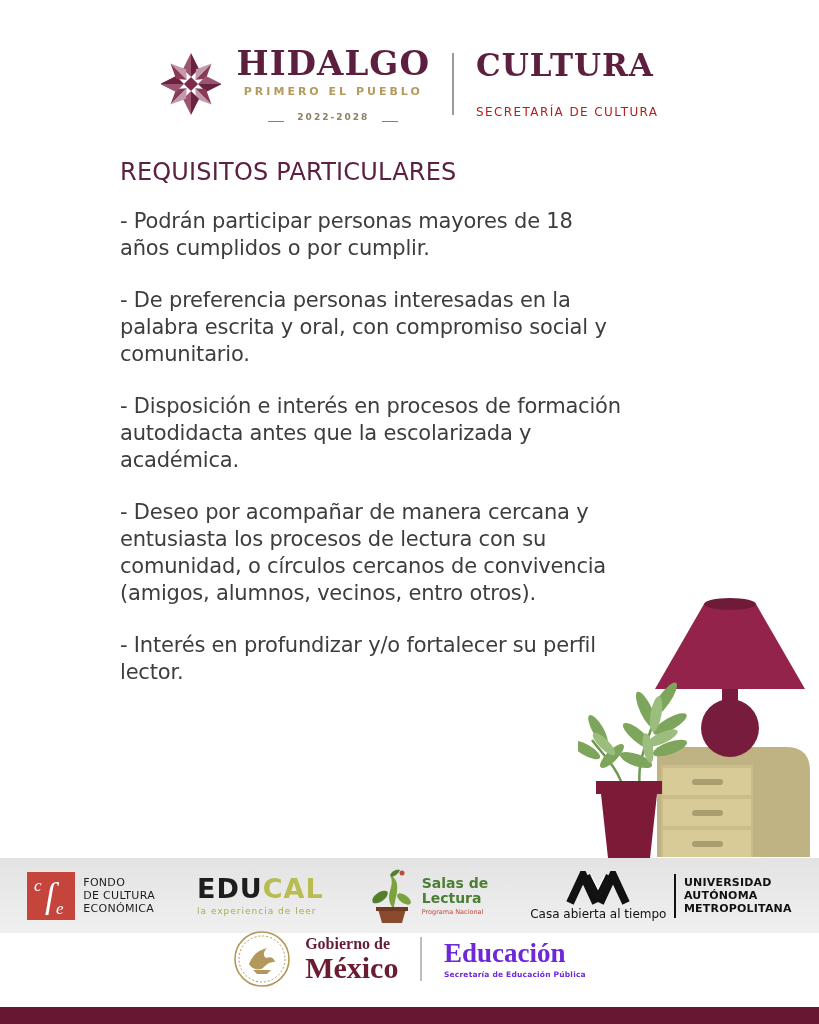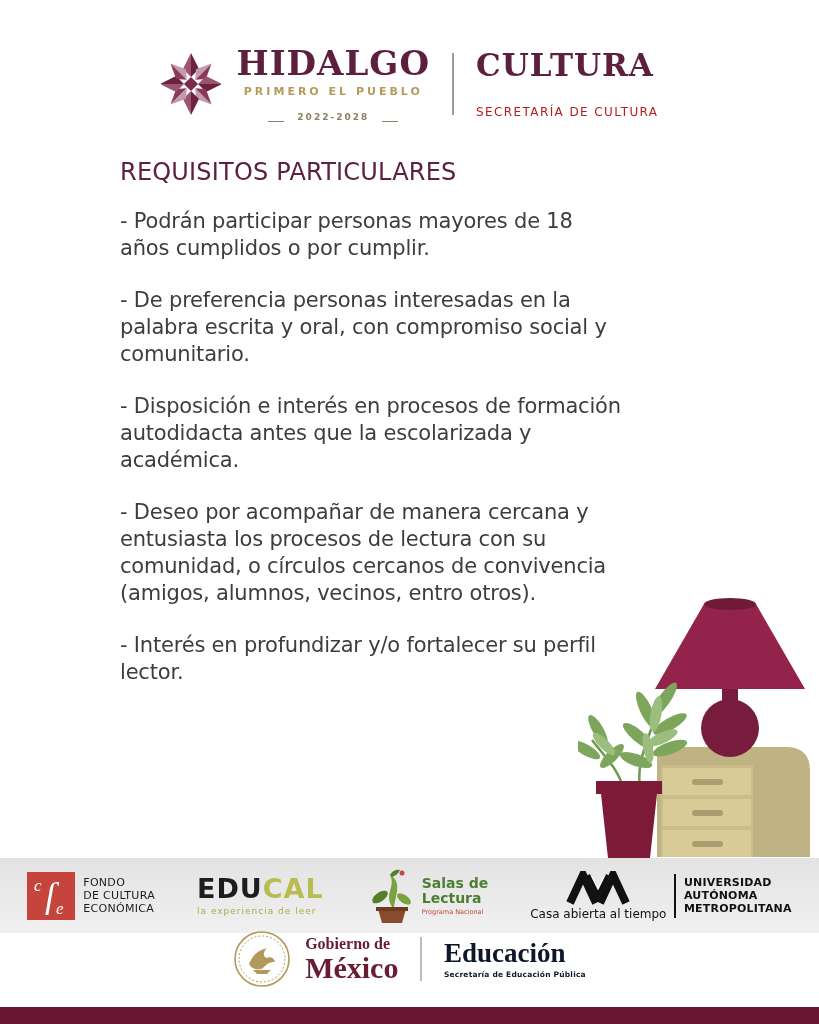--- a/index.html
+++ b/index.html
@@ -57,21 +57,21 @@
             line-height:13px;letter-spacing:0.2px;}
 
   
   .gov{position:absolute;left:0;top:933px;width:819px;height:52px;background:#fff;
        display:flex;align-items:center;justify-content:center;gap:14px;z-index:3;}
   .gob-text{display:flex;flex-direction:column;align-items:flex-start;
             font-family:"Liberation Serif","DejaVu Serif",serif;color:#691c32;}
   .gob-l1{font-size:16px;font-weight:bold;line-height:1;}
   .gob-l2{font-size:30px;font-weight:bold;line-height:1;margin-top:1px;text-align:right;}
   .gov-sep{width:1.5px;height:44px;background:#bdbdbd;margin:0 8px;}
-  .edu-text{display:flex;flex-direction:column;align-items:flex-start;color:#0f172a;}
+  .edu-text{display:flex;flex-direction:column;align-items:flex-start;color:#6d28d9;}
   .edu-title{font-family:"Liberation Serif","DejaVu Serif",serif;font-size:27px;
              font-weight:bold;line-height:1;}
   .edu-sub{font-size:7.5px;font-weight:bold;margin-top:3px;letter-spacing:0.2px;}
 
   
   .bottom-bar{position:absolute;left:0;top:1007px;width:819px;height:17px;background:#671731;z-index:4;}
 </style>
 </head>
 <body>
 

